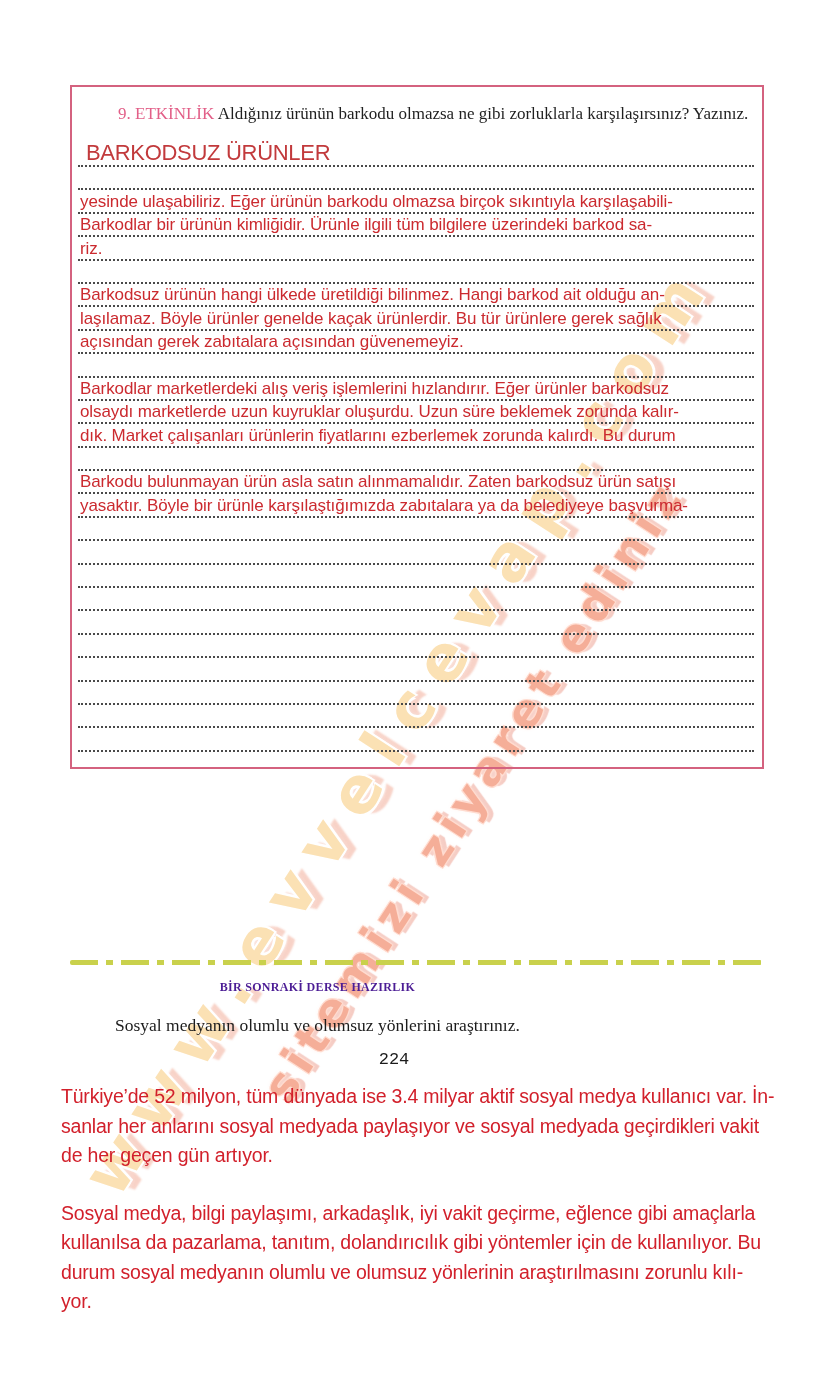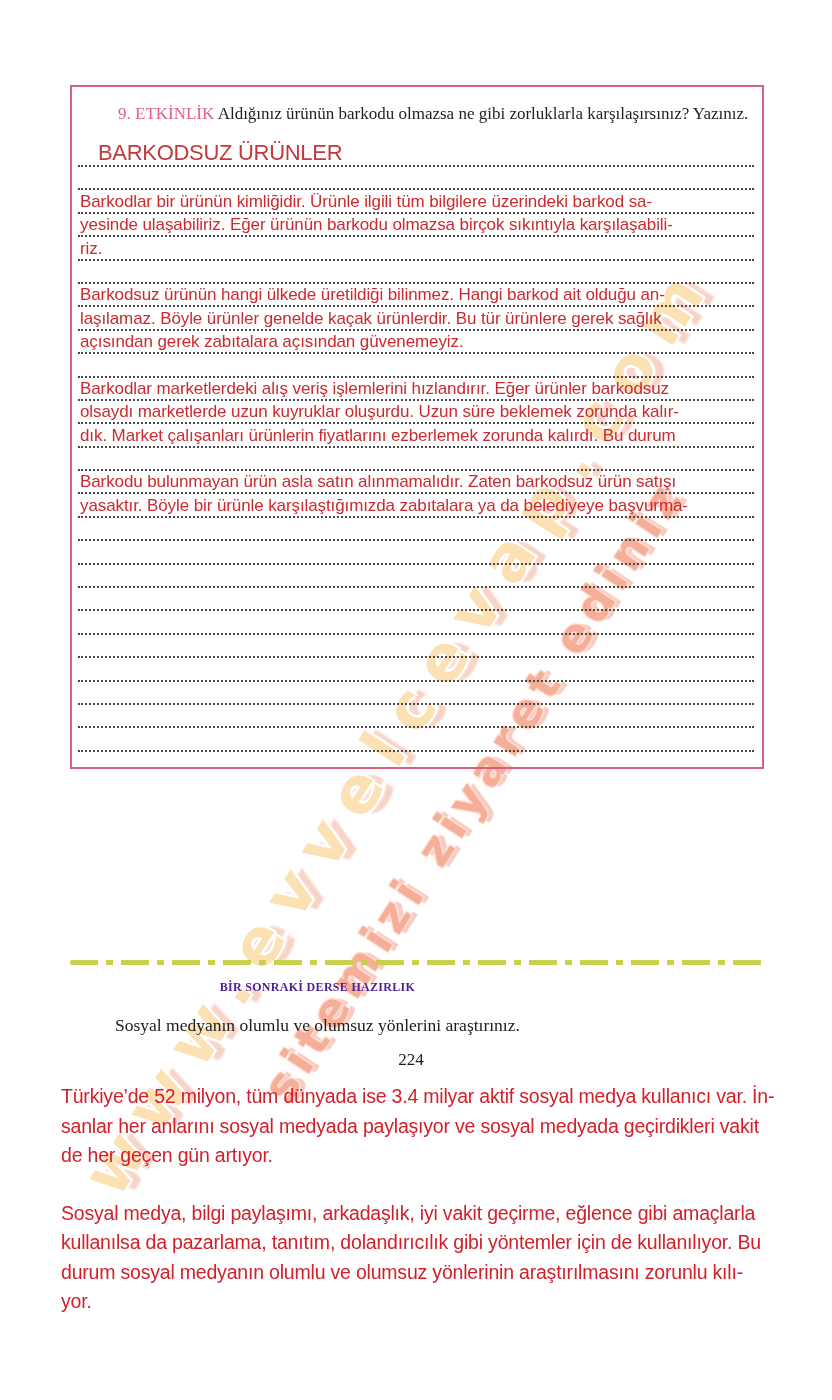--- a/index.html
+++ b/index.html
@@ -35,21 +35,21 @@
   }
   .prompt{
     font-family:"Liberation Serif",serif;font-size:17px;line-height:23px;
     color:#1f1f1f;text-align:justify;text-indent:38px;margin:2px 2px 12px 2px;
   }
   .activity-label{color:#e25f88;font-weight:normal;}
   .answer-title-row{
     position:relative;height:28px;border-bottom:2px dotted #4a4a4a;
   }
   .answer-title-row span{
-    position:absolute;left:20px;bottom:-1px;
+    position:absolute;left:8px;bottom:-1px;
     font-family:"Liberation Sans",sans-serif;font-size:22px;letter-spacing:-.3px;
     color:#c23a3c;
   }
   .answer-lines .rule-line{
     position:relative;height:21.4px;border-bottom:2px dotted #4a4a4a;
   }
   .answer-lines .rule-line span{
     position:absolute;left:2px;bottom:0px;white-space:nowrap;
     font-family:"Liberation Sans",sans-serif;font-size:17px;letter-spacing:-.1px;
     color:#cb2a2f;
@@ -69,22 +69,22 @@
   .next-lesson .nl-title{
     font-family:"Liberation Serif",serif;font-weight:bold;font-size:12px;
     letter-spacing:.3px;color:#4c1d95;text-align:center;
   }
   .next-lesson .nl-body{
     margin-top:20px;font-family:"Liberation Serif",serif;font-size:17.5px;color:#1c1c1c;
   }
 
   
   .page-number{
-    position:absolute;left:17px;top:1050px;width:788px;text-align:center;z-index:2;
-    font-family:Liberation Serif, serif;font-size:17px;color:#1c1c1c;
+    position:absolute;left:0;top:1050px;width:788px;text-align:center;z-index:2;
+    font-family:Liberation Mono, monospace;font-size:17px;color:#1c1c1c;
   }
 
   
   .footer-text{
     position:absolute;left:45px;top:1082px;width:784px;z-index:2;
     font-family:"Liberation Sans",sans-serif;font-size:19.5px;line-height:29.5px;
     letter-spacing:-.2px;color:#d2202b;
   }
   .footer-text .para{margin:0 0 28px 16px;}
   .footer-text .footer-line span{white-space:nowrap;}
@@ -103,24 +103,24 @@
     <span>Aldığınız ürünün barkodu olmazsa ne gibi zorluklarla karşılaşırsınız? Yazınız.</span>
   </div>
   <div class="answer-title-row">
     <span>BARKODSUZ ÜRÜNLER</span>
   </div>
   <div class="answer-lines">
       <div class="rule-line empty">
         <span></span>
       </div>
       <div class="rule-line">
+        <span>yesinde ulaşabiliriz. Eğer ürünün barkodu olmazsa birçok sıkıntıyla karşılaşabili-</span>
+      </div>
+      <div class="rule-line">
         <span>Barkodlar bir ürünün kimliğidir. Ürünle ilgili tüm bilgilere üzerindeki barkod sa-</span>
-      </div>
-      <div class="rule-line">
-        <span>yesinde ulaşabiliriz. Eğer ürünün barkodu olmazsa birçok sıkıntıyla karşılaşabili-</span>
       </div>
       <div class="rule-line">
         <span>riz.</span>
       </div>
       <div class="rule-line empty">
         <span></span>
       </div>
       <div class="rule-line">
         <span>Barkodsuz ürünün hangi ülkede üretildiği bilinmez. Hangi barkod ait olduğu an-</span>
       </div>

